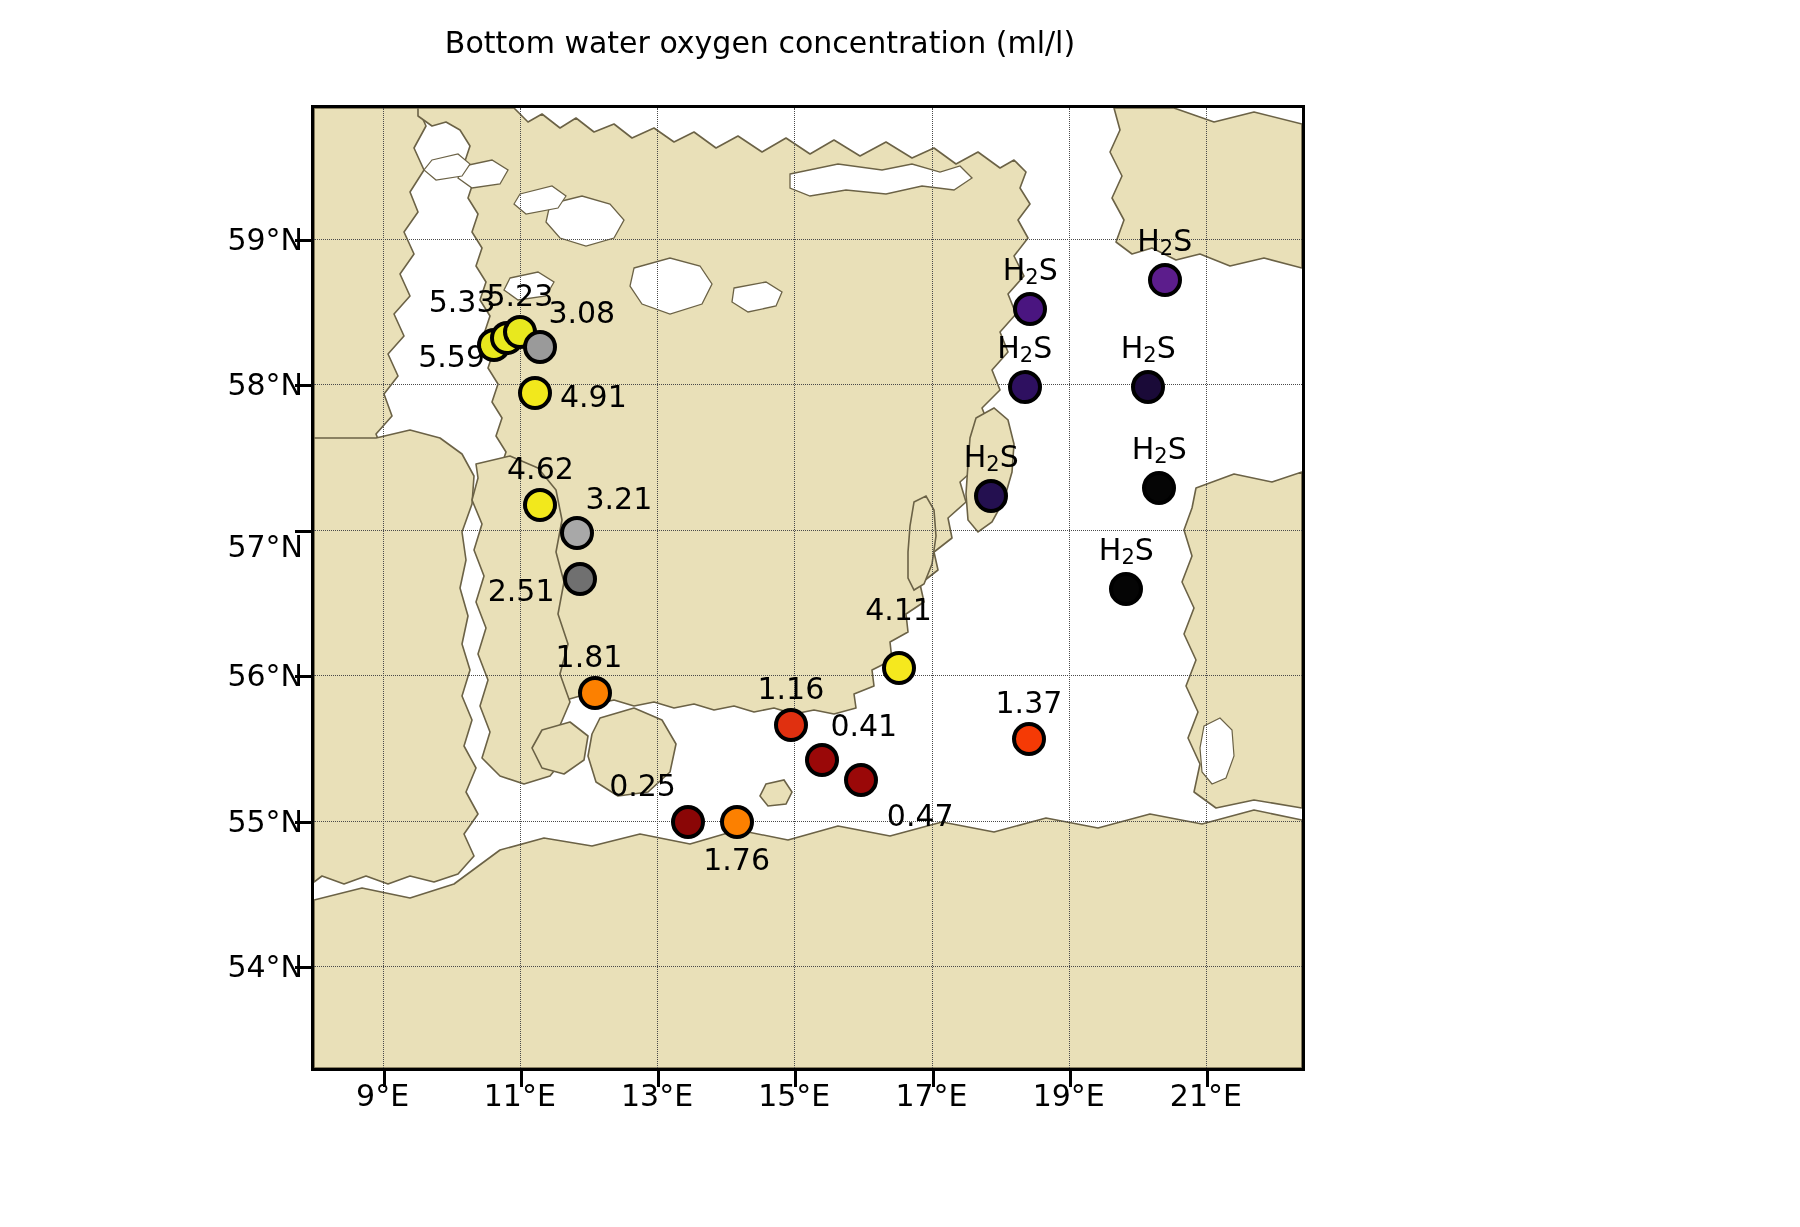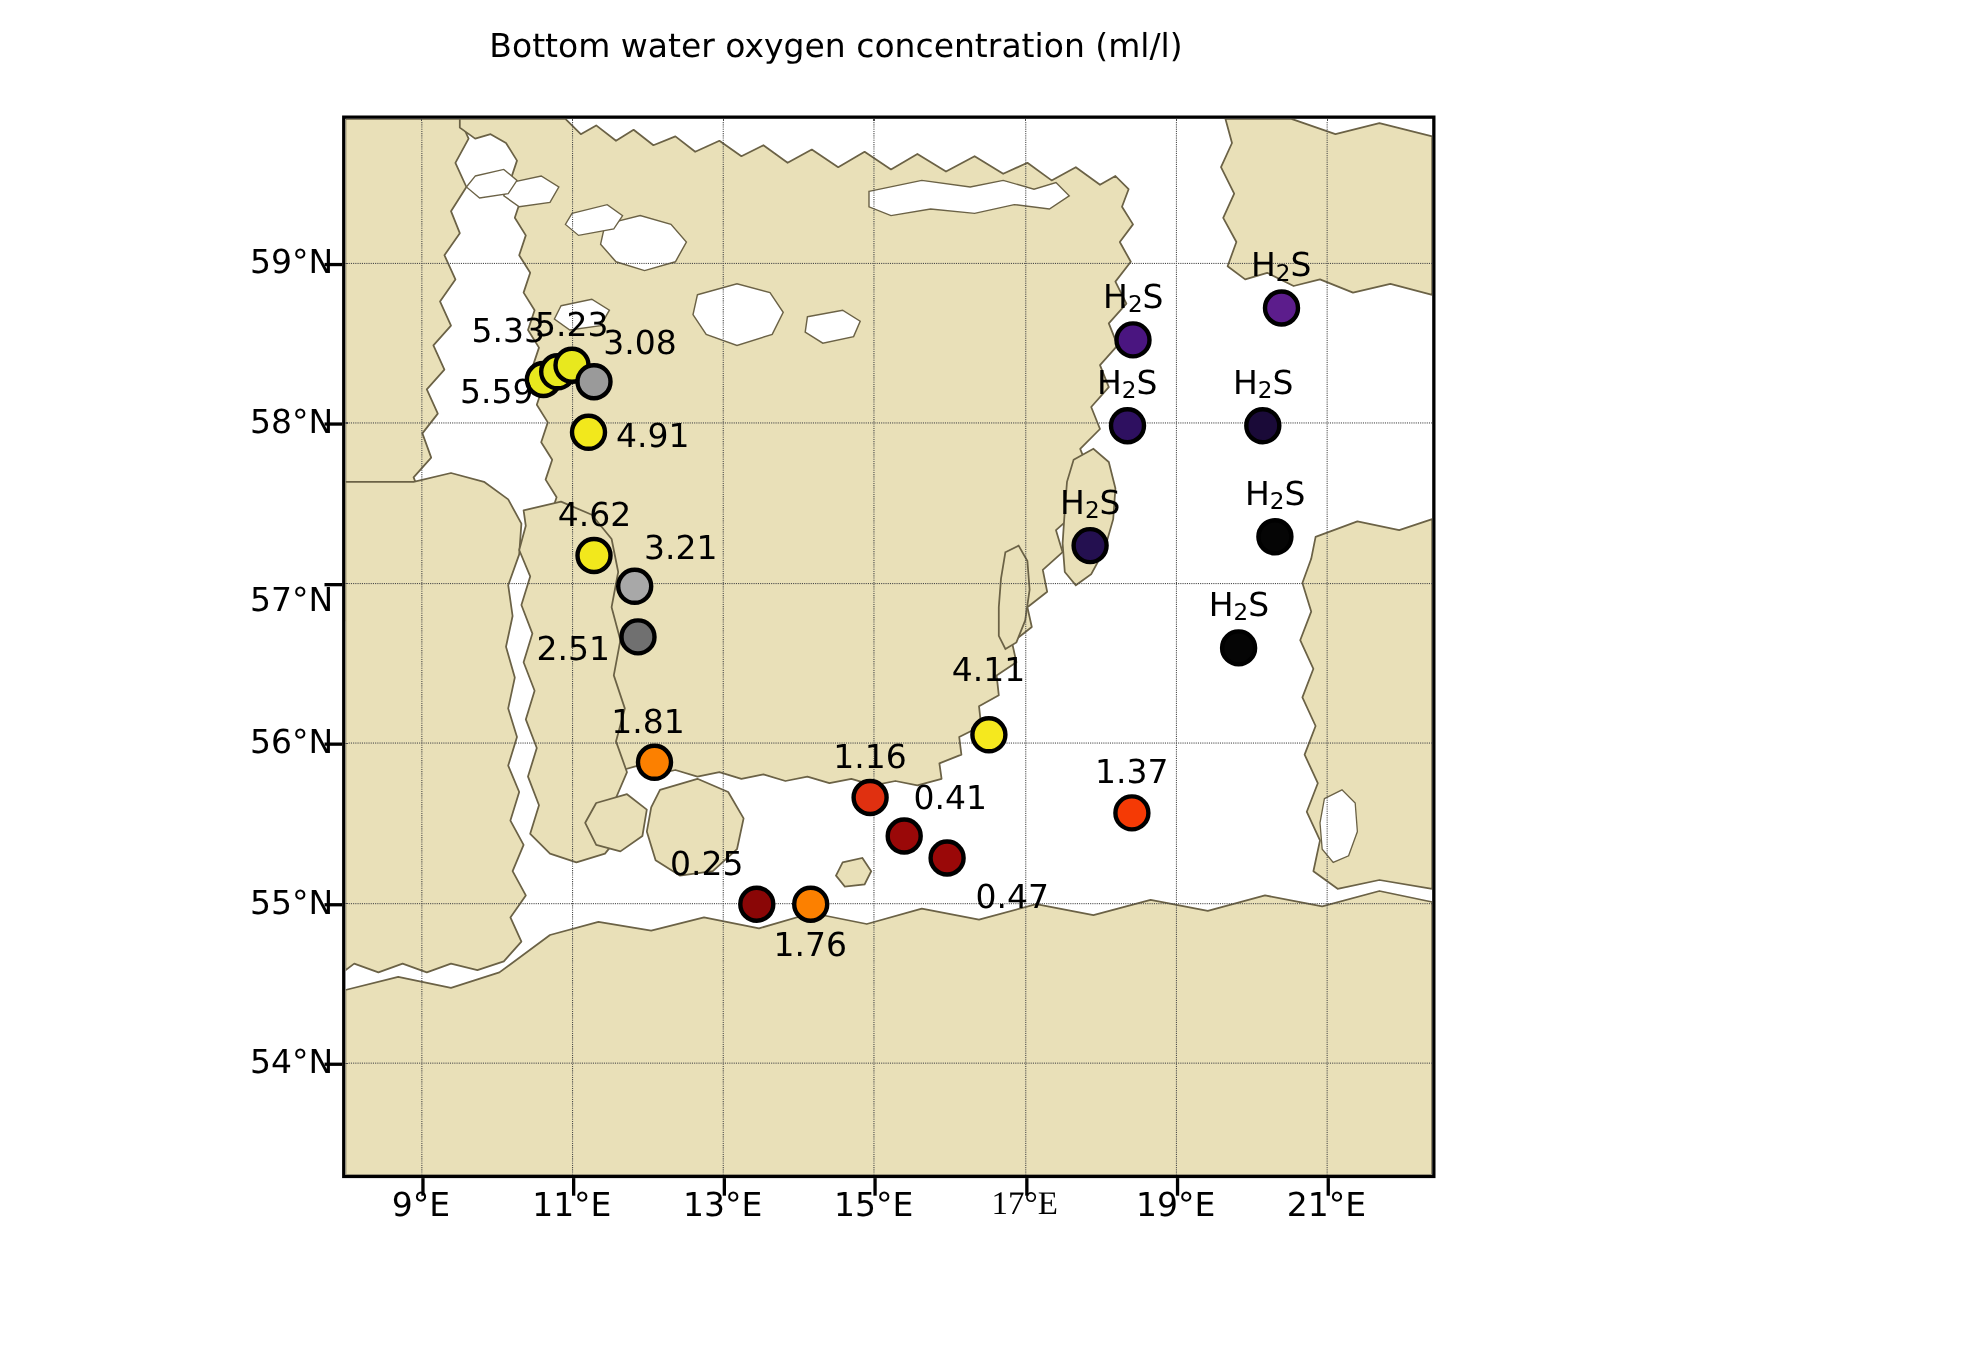--- a/index.html
+++ b/index.html
@@ -225,19 +225,19 @@
   </div>
 <div id="xticks">
     <div class="xtick" style="left: 382.611px;">9°E</div>
     <div class="tick-mark-x" style="left: 382.611px;"></div>
     <div class="xtick" style="left: 519.833px;">11°E</div>
     <div class="tick-mark-x" style="left: 519.833px;"></div>
     <div class="xtick" style="left: 657.056px;">13°E</div>
     <div class="tick-mark-x" style="left: 657.056px;"></div>
     <div class="xtick" style="left: 794.278px;">15°E</div>
     <div class="tick-mark-x" style="left: 794.278px;"></div>
-    <div class="xtick" style="left: 931.5px; font-family: Liberation Serif, serif;">17°E</div>
+    <div class="xtick" style="left: 931.5px;">17°E</div>
     <div class="tick-mark-x" style="left: 931.5px;"></div>
     <div class="xtick" style="left: 1068.72px;">19°E</div>
     <div class="tick-mark-x" style="left: 1068.72px;"></div>
     <div class="xtick" style="left: 1205.94px;">21°E</div>
     <div class="tick-mark-x" style="left: 1205.94px;"></div>
   </div>
 
 </body></html>

